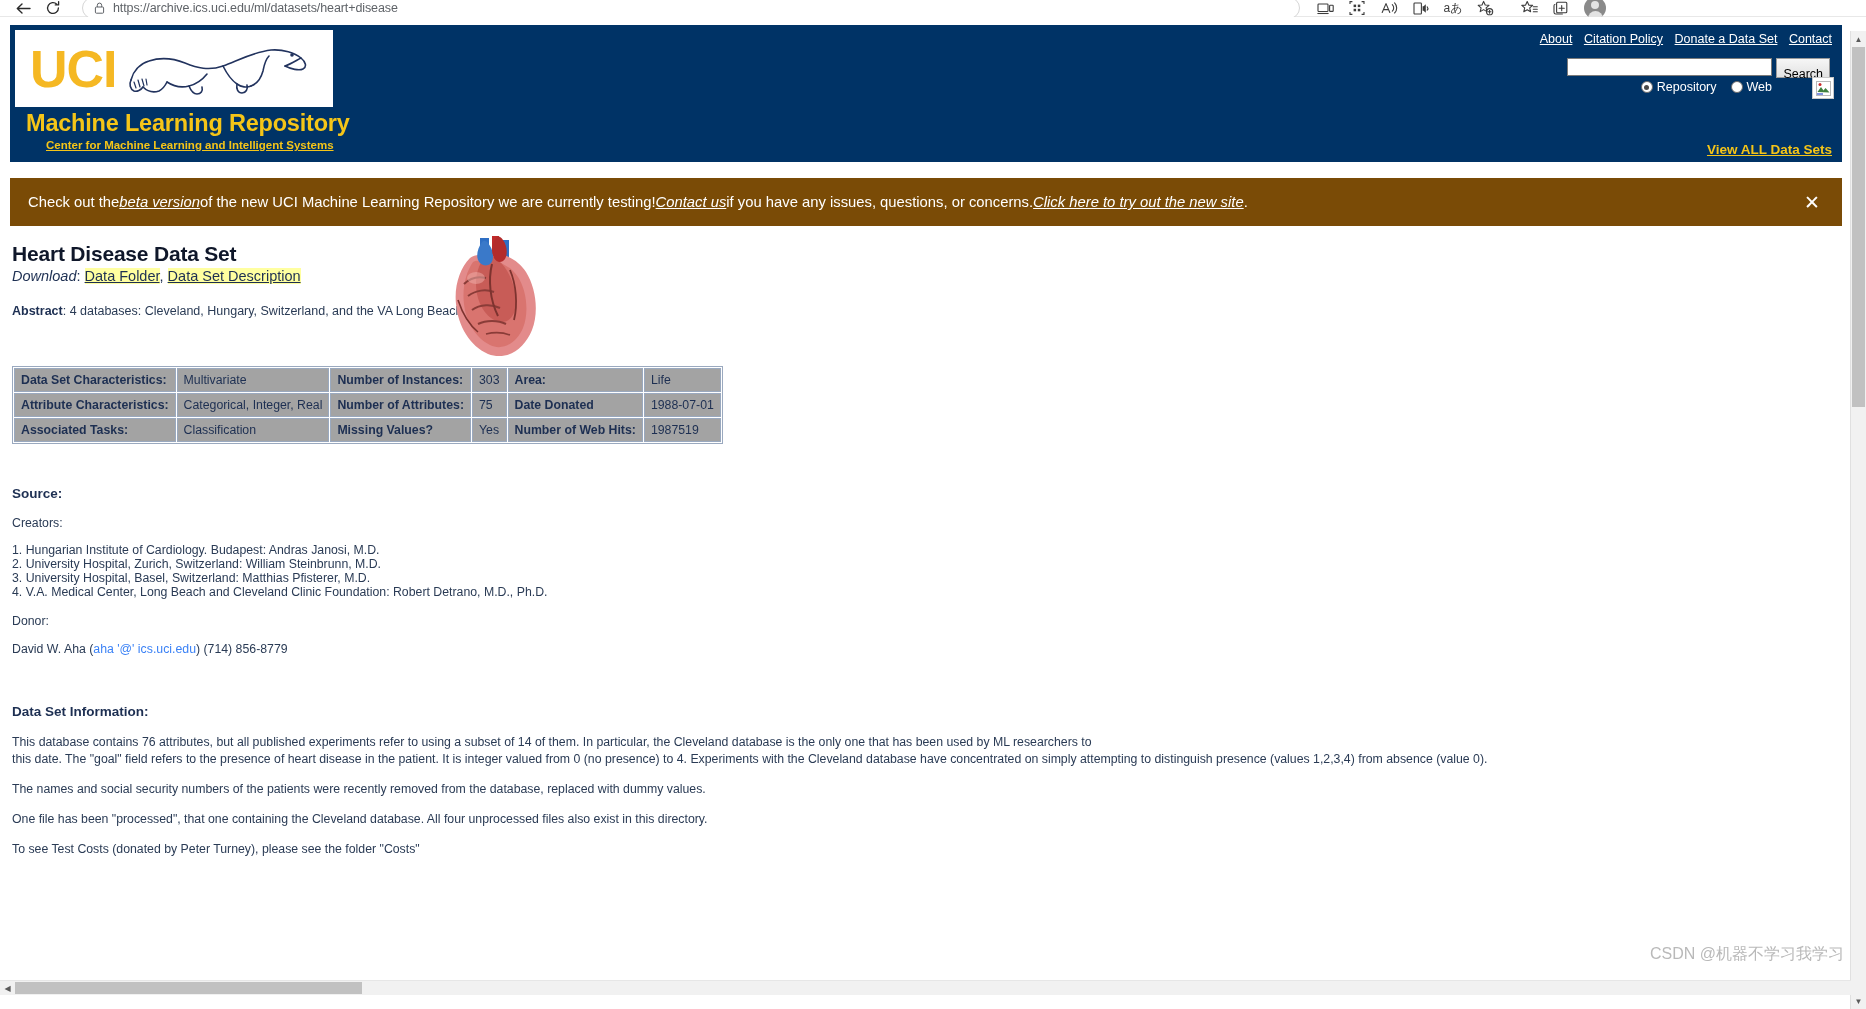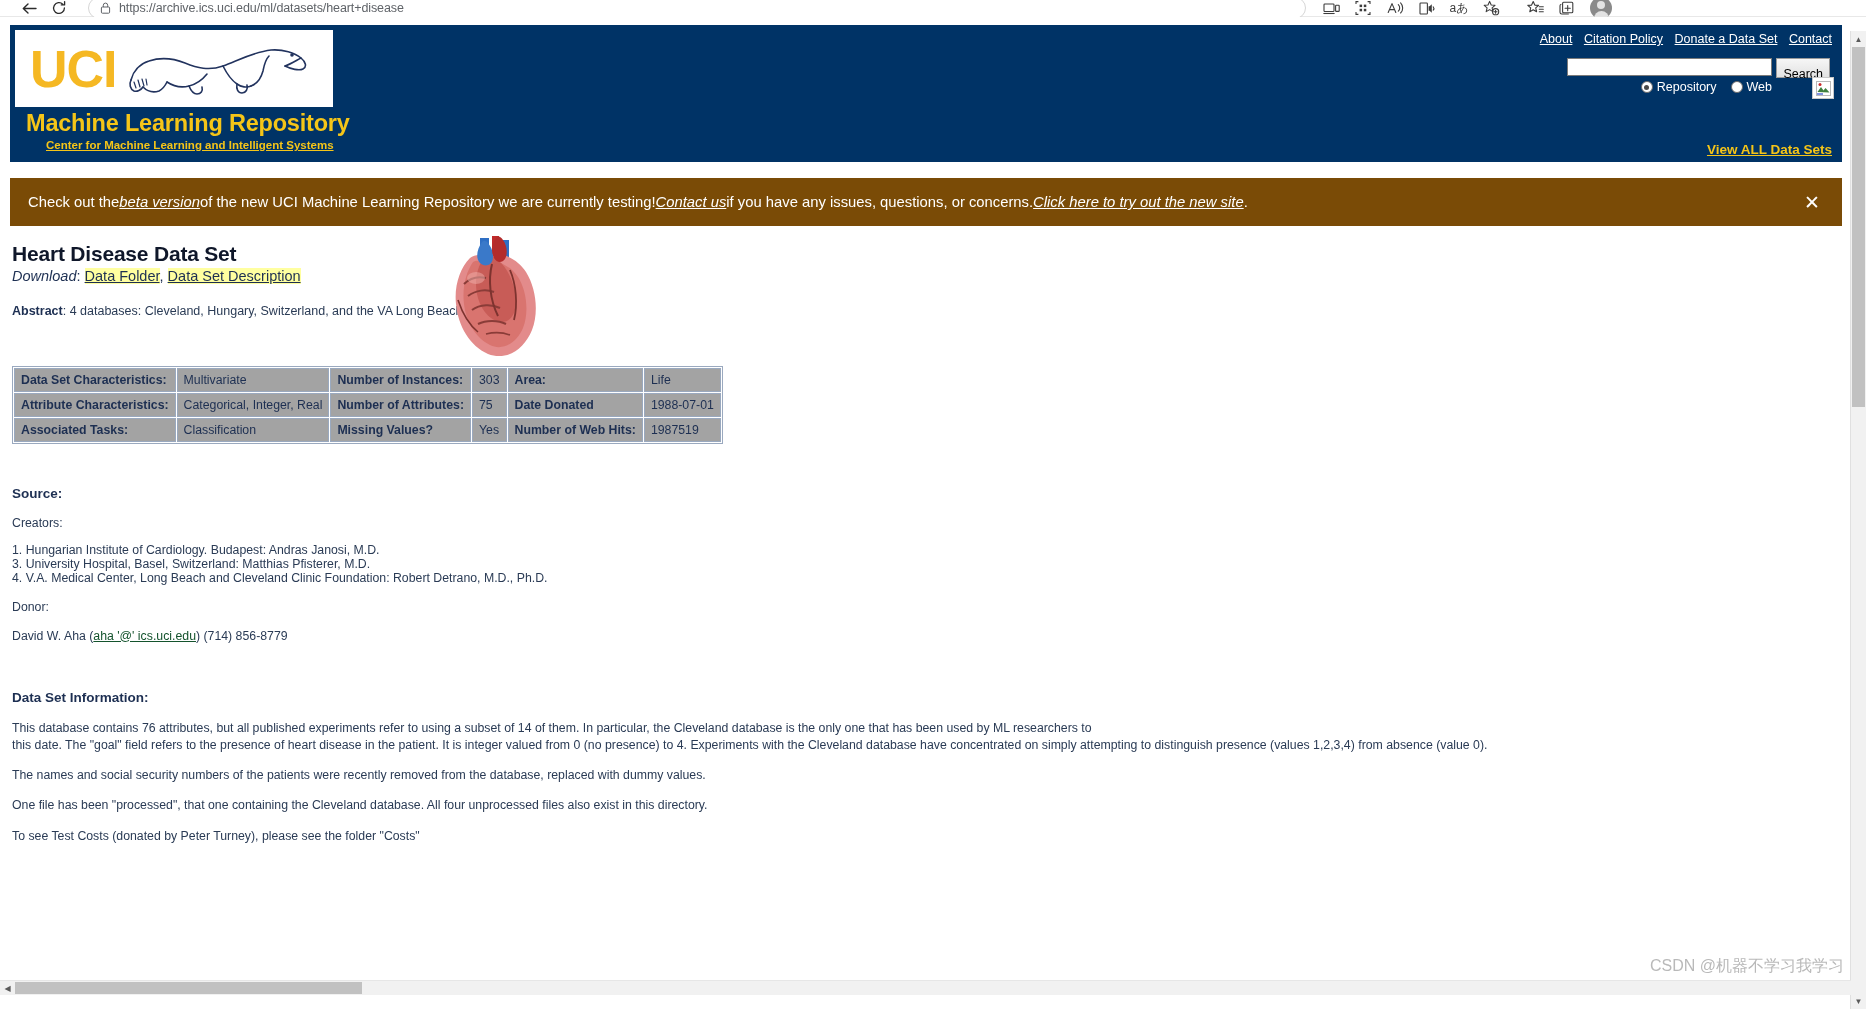--- a/index.html
+++ b/index.html
@@ -14,21 +14,21 @@
     overflow: hidden;
     position: relative;
   }
 
   
   .browser-bar {
     height: 17px;
     background: #ffffff;
     display: flex;
     align-items: center;
-    padding: 0 14px;
+    padding: 0 8px;
     box-sizing: border-box;
     border-bottom: 1px solid #e8e8e8;
   }
   .nav-btn {
     width: 30px; height: 28px;
     display: flex; align-items: center; justify-content: center;
     color: #2b2b2b;
     flex: 0 0 auto;
     cursor: pointer;
   }
@@ -359,29 +359,29 @@
   }
   .sect-title.info { margin-top: 48px; }
   .body-text {
     margin-top: 16px;
     font-size: 12.3px;
     color: #2a3b55;
     line-height: 1.05;
   }
   .creators-list { margin-top: 14px; }
   .creators-list div { font-size: 12.3px; color:#2a3b55; line-height: 1.05; margin-bottom: 1px; }
-  .email-link { color:#14532d; text-decoration: underline; cursor:pointer; }
+  .email-link { color:#3b82f6; cursor:pointer; }
   .para { margin-top: 17px; font-size: 12.3px; color:#2a3b55; line-height: 1.08; }
   .para.tight { margin-top: 3px; }
 
   
   .watermark {
     position: absolute;
     right: 22px;
-    bottom: 18px;
+    bottom: 30px;
     font-size: 16px;
     color: #b9b9b9;
     z-index: 30;
     pointer-events: none;
   }
 </style>
 </head>
 <body>
 
 <div class="browser-bar">
@@ -596,20 +596,21 @@
           <td class="val">1987519</td>
         </tr>
       </tbody>
     </table>
 
     <div class="sect-title">Source:</div>
     <div class="body-text">Creators:</div>
 
     <div class="creators-list">
       <div>1. Hungarian Institute of Cardiology. Budapest: Andras Janosi, M.D.</div>
+      <div>2. University Hospital, Zurich, Switzerland: William Steinbrunn, M.D.</div>
       <div>3. University Hospital, Basel, Switzerland: Matthias Pfisterer, M.D.</div>
       <div>4. V.A. Medical Center, Long Beach and Cleveland Clinic Foundation: Robert Detrano, M.D., Ph.D.</div>
     </div>
 
     <div class="body-text">Donor:</div>
     <div class="body-text">
       <span>David W. Aha (</span><span class="email-link">aha '@' ics.uci.edu</span><span>) (714) 856-8779</span>
     </div>
 
     <div class="sect-title info">Data Set Information:</div>

